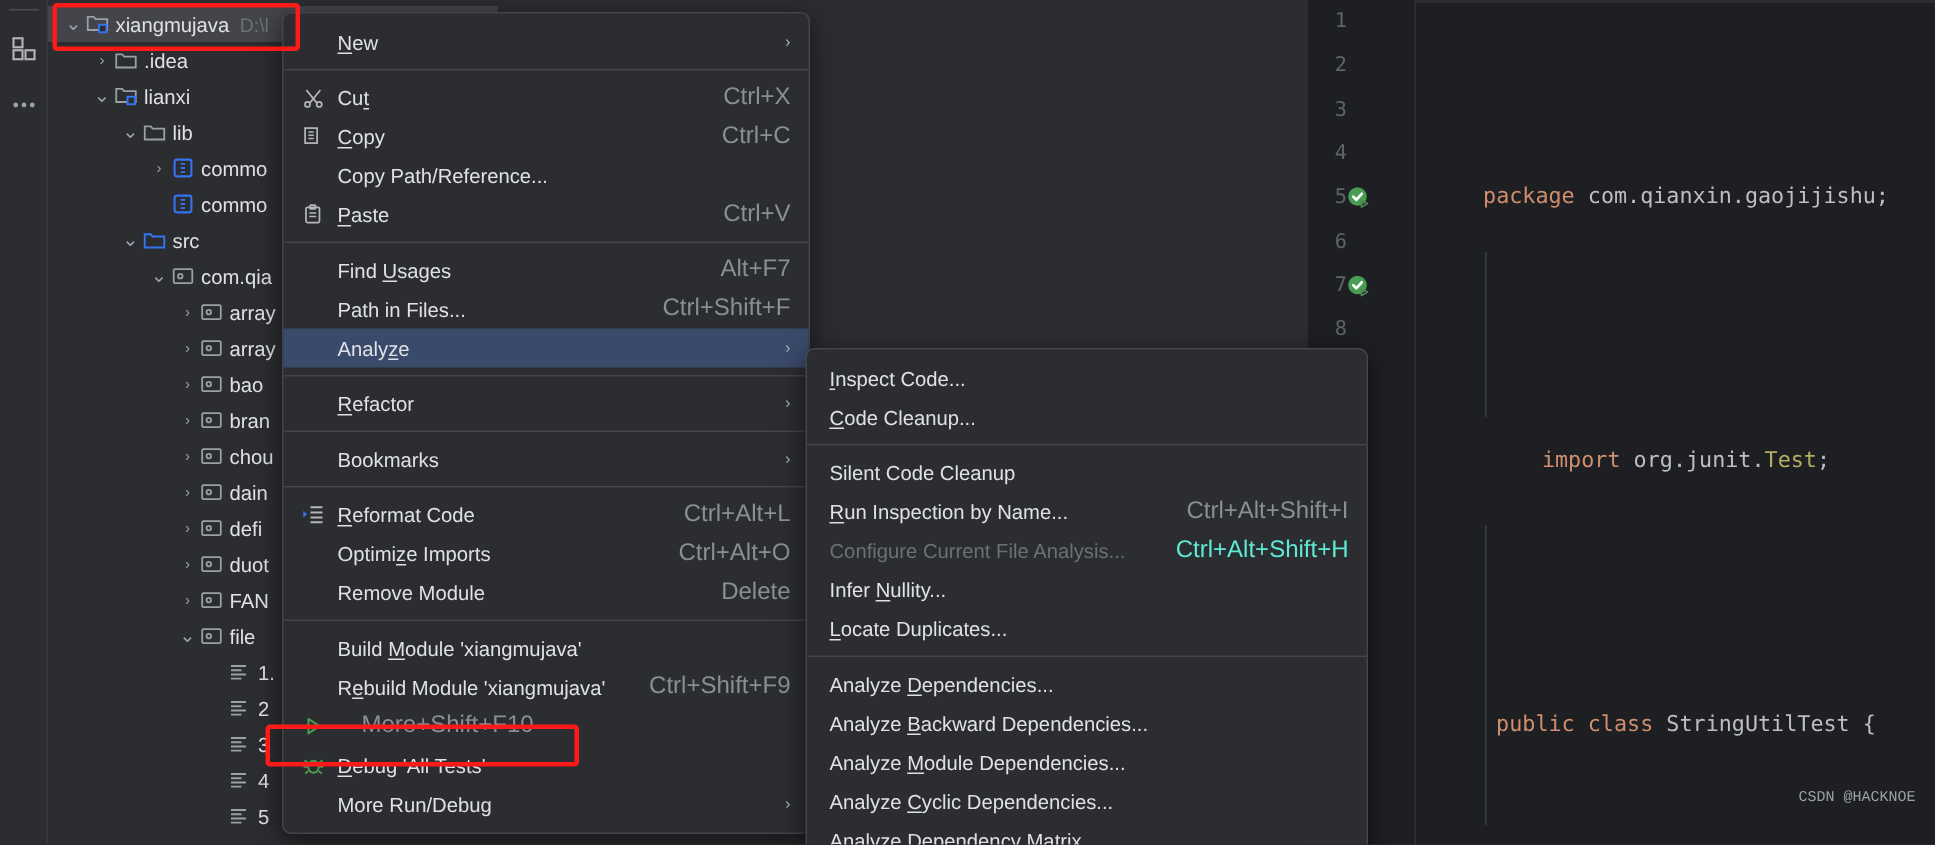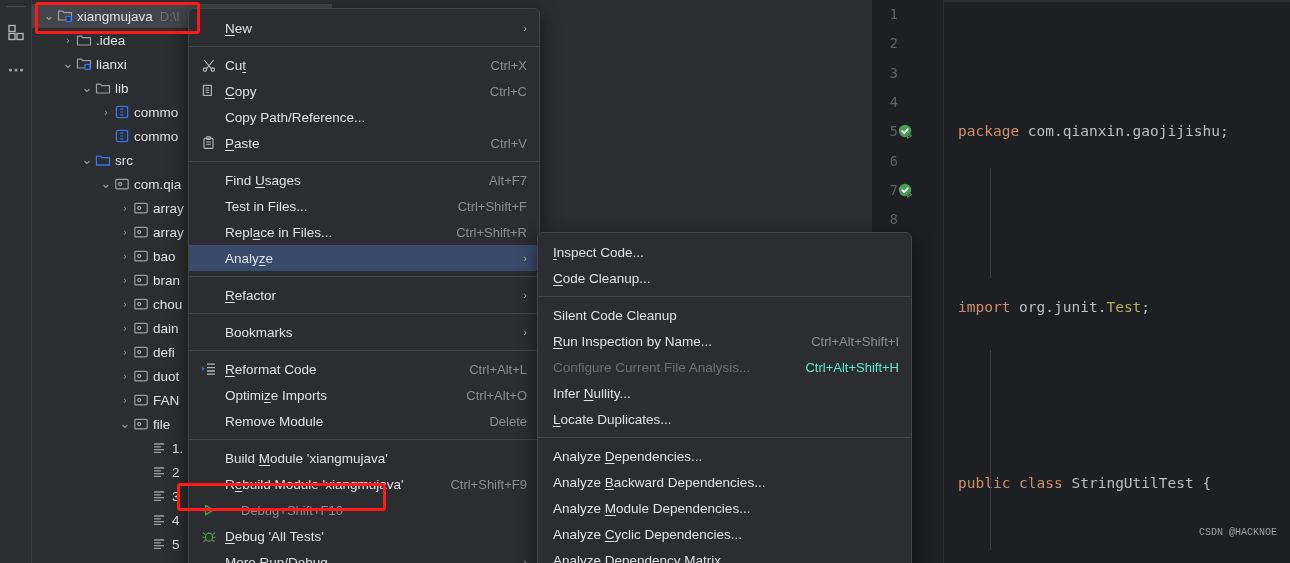--- a/index.html
+++ b/index.html
@@ -53,21 +53,21 @@
     position: absolute; right: 46px; font-size: 13.5px; color: #606366;
     font-family: "DejaVu Sans Mono", monospace; text-align: right; width: 20px;
   }
   .gut-icon { position: absolute; left: 26px; width: 17px; height: 17px; }
   .ed-divider { position:absolute; left:71px; top:0; width:1px; height:563px; background:#303236; }
   .code {
     position: absolute; left: 72px; top: 0; width: 346px; height: 563px;
     font-family: "DejaVu Sans Mono", monospace; font-size: 14.5px; line-height: 29.3px;
     color: #bcbec4; white-space: pre;
   }
-  .code .ln { display: block; height: 29.3px; padding-left: 14px; }
+  .code .ln { display: block; height: 29.3px; padding-left: 14px; text-align: center; }
   .kw { color: #cf8e6d; }
   .ann { color: #b3ae60; }
   .cmt { color: #7a7e85; }
   .indent-guide { position:absolute; width:1px; background:#3b3e42; }
   .watermark {
     position: absolute; right: 13px; bottom: 25px;
     font-size: 10px; color: #9ea1a6; font-family: Liberation Mono, monospace;
   }
 
   
@@ -78,21 +78,21 @@
   }
   .mi {
     position: relative; height: 26px; display: flex; align-items: center;
     padding: 0 12px 0 10px; font-size: 13.5px; color: #dfe1e5; white-space: nowrap;
   }
   .mi.hl { background: #3a4a6b; }
   .mi.dis { color: #6c6f76; }
   .mi-icon { width: 20px; height: 20px; flex: 0 0 20px;
              display:flex; align-items:center; justify-content:center; margin-right: 6px; }
   .mi-label { flex: 1 1 auto; }
-  .mi-short { color: #8b8e94; font-size: 13px; margin-left: 16px; }
+  .mi-short { color: #8b8e94; font-size: 16px; margin-left: 16px; }
   .mi.dis .mi-short { color: #5eead4; }
   .mi-arrow { color: #b0b3b8; font-size: 11px; margin-left: 14px; }
   .msep { height: 1px; background: #43454a; margin: 5px 0; }
   u.mn { text-decoration: underline; text-underline-offset: 2px; }
 
   
   .submenu {
     position: absolute; left: 537px; top: 232px; width: 375px;
     background: #2b2d30; border: 1px solid #43454a; border-radius: 6px;
     padding: 6px 0; box-shadow: 0 5px 18px rgba(0,0,0,.55);
@@ -449,27 +449,22 @@
         <span class="mi-short">Ctrl+V</span>
       </div>
       <div class="msep"></div>
       <div class="mi">
         <span class="mi-icon"></span>
         <span class="mi-label">Find <u class="mn">U</u>sages</span>
         <span class="mi-short">Alt+F7</span>
       </div>
       <div class="mi">
         <span class="mi-icon"></span>
-        <span class="mi-label">Test in Files...</span>
+        <span class="mi-label">Path in Files...</span>
         <span class="mi-short">Ctrl+Shift+F</span>
-      </div>
-      <div class="mi">
-        <span class="mi-icon"></span>
-        <span class="mi-label">Repl<u class="mn">a</u>ce in Files...</span>
-        <span class="mi-short">Ctrl+Shift+R</span>
       </div>
       <div class="mi hl">
         <span class="mi-icon"></span>
         <span class="mi-label">Analy<u class="mn">z</u>e</span>
         <span class="mi-arrow">›</span>
       </div>
       <div class="msep"></div>
       <div class="mi">
         <span class="mi-icon"></span>
         <span class="mi-label"><u class="mn">R</u>efactor</span>
@@ -511,21 +506,21 @@
         <span class="mi-icon"></span>
         <span class="mi-label">R<u class="mn">e</u>build Module 'xiangmujava'</span>
         <span class="mi-short">Ctrl+Shift+F9</span>
       </div>
       <div class="mi">
         <span class="mi-icon">
           <svg width="16" height="16" viewBox="0 0 16 16">
             <path d="M4.6 3.3l7.4 4.8-7.4 4.8z" fill="none" stroke="#499c54" stroke-width="1.35" stroke-linejoin="round"></path>
           </svg>
         </span>
-        <span class="mi-short">Debug+Shift+F10</span>
+        <span class="mi-short">More+Shift+F10</span>
       </div>
       <div class="mi">
         <span class="mi-icon">
           <svg width="16" height="16" viewBox="0 0 16 16">
             <ellipse cx="8" cy="9.2" rx="3.5" ry="4" fill="none" stroke="#499c54" stroke-width="1.3"></ellipse>
             <path d="M4.5 6.6L2 4.8M11.5 6.6L14 4.8M4.2 9.2H1.4M11.8 9.2h2.8M4.6 12l-2.2 1.8M11.4 12l2.2 1.8" stroke="#499c54" stroke-width="1.15"></path>
           </svg>
         </span>
         <span class="mi-label"><u class="mn">D</u>ebug 'All Tests'</span>
       </div>

